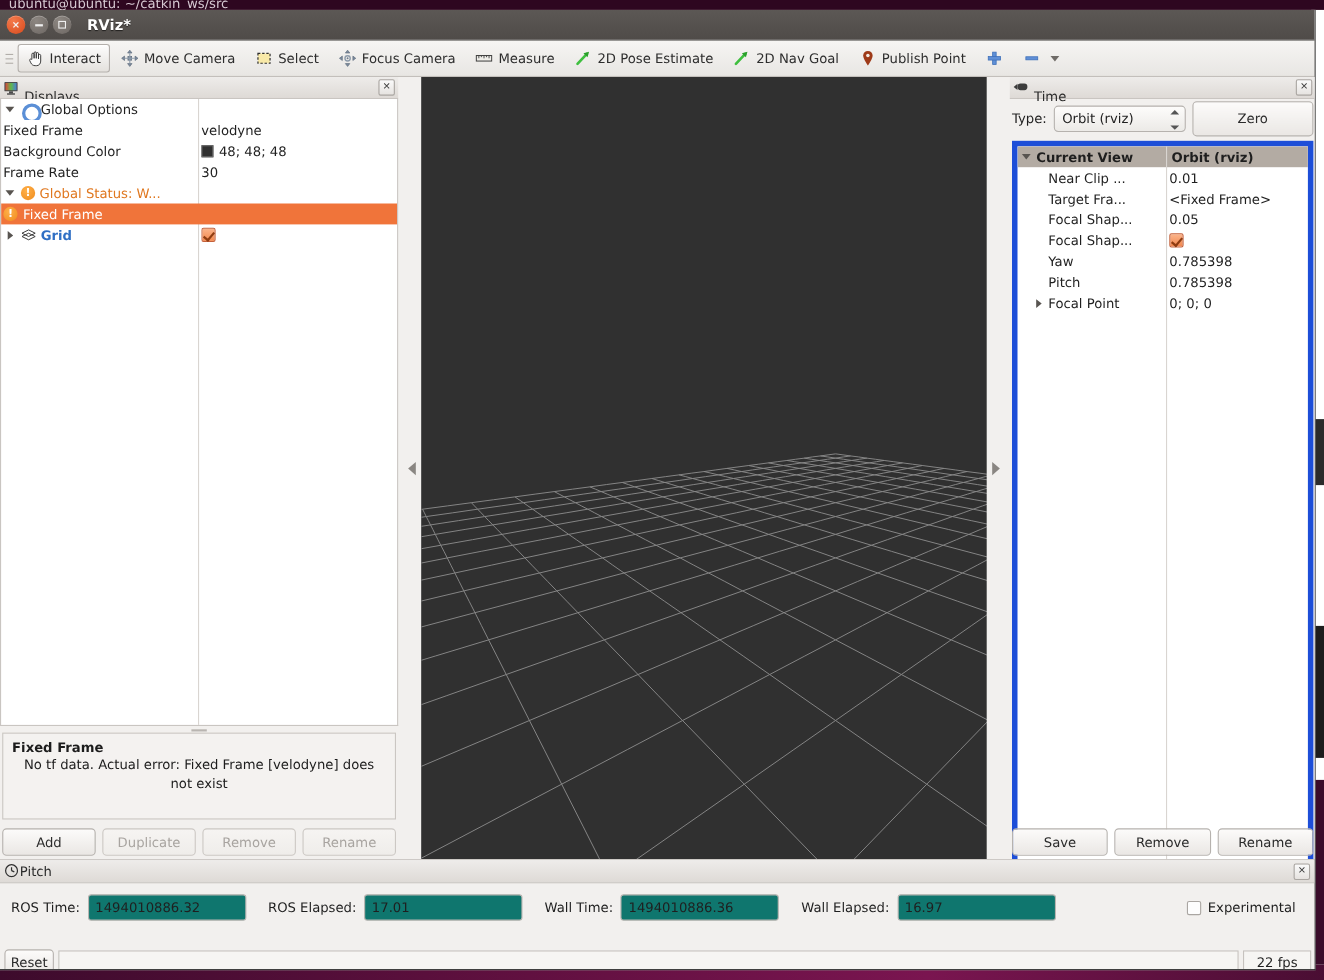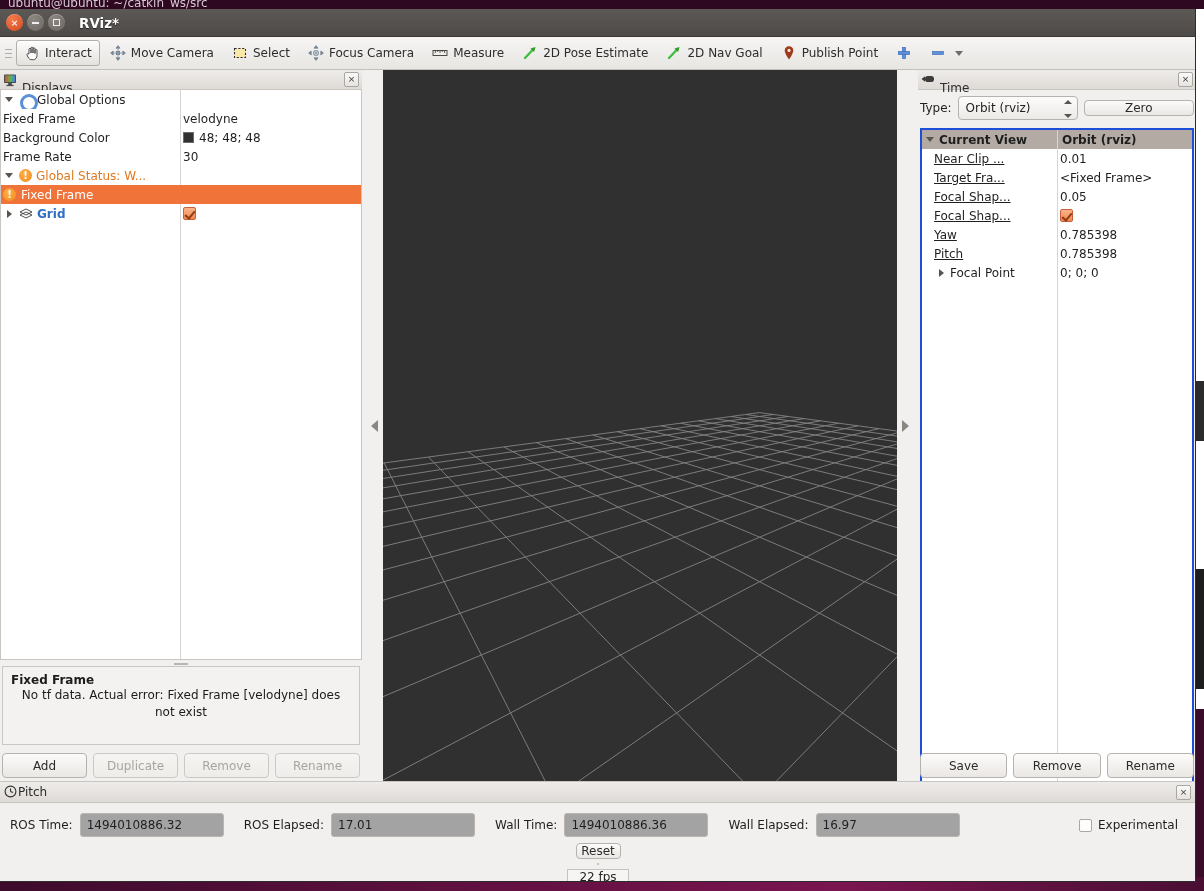--- a/index.html
+++ b/index.html
@@ -248,73 +248,73 @@
   .combo .spin {
     position:absolute; right:5px; top:3px; width:8px; height:18px;
     display:flex; flex-direction:column; justify-content:space-between; align-items:center;
   }
   .combo .spin .up {
     width:0;height:0;border-left:4px solid transparent;border-right:4px solid transparent;border-bottom:4px solid #555;
   }
   .combo .spin .dn {
     width:0;height:0;border-left:4px solid transparent;border-right:4px solid transparent;border-top:4px solid #555;
   }
-  .zero-btn { width:92px; height:16px; }
+  .zero-btn { width:92px; height:32px; }
 
   .views-tree {
     position:absolute; left:2px; top:58px; width:274px; height:675px;
-    background:#ffffff; border:2px solid #1d4ed8; overflow:hidden;text-align:right;
+    background:#ffffff; border:5px solid #1d4ed8; overflow:hidden;text-align:right;
   }
   .views-tree .vcol-div {
     position:absolute; left:135px; top:0; width:1px; height:100%; background:#d9d5d1;
   }
   .vhead { height:19px; display:flex; align-items:center; background:#b3aba3; }
   .vhead .vh1 {
     width:135px; display:flex; align-items:center; gap:3px; padding-left:2px;
     font-weight:bold; font-size:12px; color:#1e1e1e;
   }
   .vhead .vh2 { padding-left:5px; font-weight:bold; font-size:12px; color:#1e1e1e; }
   .vrow { height:19px; display:flex; align-items:center; position:relative; }
   .vrow .vn {
     width:135px; display:flex; align-items:center; gap:3px; font-size:12px; color:#1f1f1f;
     white-space:nowrap; overflow:hidden;
   }
   .vrow .vv {
     position:absolute; left:138px; font-size:12px; color:#1f1f1f; white-space:nowrap;
     display:flex; align-items:center; height:19px;
   }
-  .vindent { padding-left: 12px; text-decoration: underline; }
+  .vindent { padding-left: 28px; }
   .vindent-arrow { padding-left: 13px; }
   .views-btnrow { position:absolute; left:2px; top:683px; width:274px; display:flex; gap:6px; }
 
   
   .time-panel {
     position: relative; height: 100px; background:#f2f0ee;
     border-top:1px solid #c9c5c1;
   }
   .time-title {
     height:21px; display:flex; align-items:center; padding:0 4px;
     background: linear-gradient(to bottom,#eeecea,#dedad6);
     border-bottom:1px solid #c9c5c1; font-size:12px; color:#2b2b2b;
   }
   .time-fields {
     position:absolute; left:0; top:24px; width:1196px; height:38px;
     display:flex; align-items:center; padding-left:10px; gap:0;
   }
   .tf-label { font-size:12px; color:#1f1f1f; margin-right:7px; white-space:nowrap; }
   .tf-input {
-    height:24px; border:1px solid #b9b5b1; border-radius:3px; background:#a3a3a3;
+    height:24px; border:1px solid #b9b5b1; border-radius:3px; background:#0f766e;
     display:flex; align-items:center; padding:0 6px; font-size:12px; color:#1f1f1f;
     margin-right:20px;
   }
   .tf-check-wrap { margin-left:auto; margin-right:18px; display:flex; align-items:center; gap:6px; }
   .chk-empty { width:13px;height:13px;border:1px solid #aaa6a2;border-radius:2px;background:#fdfdfd; }
   .time-bottom {
-    position:absolute; left:0; top:61px; width:1196px; height:34px;
-    display:flex; align-items:center; padding:0 4px; gap:4px;flex-direction:column;
+    position:absolute; left:0; top:76px; width:1196px; height:34px;
+    display:flex; align-items:center; padding:0 4px; gap:4px;
   }
   .reset-btn {
     width:45px;height:24px;border:1px solid #b6b2ae;border-radius:4px;
     background:linear-gradient(to bottom,#fcfbfa,#eae7e4);
     display:flex;align-items:center;justify-content:center;font-size:12px;color:#2b2b2b;
   }
   .progress {
     flex:1; height:22px; border:1px solid #c6c2be; background:#f6f5f3;
   }
   .fps { width:62px; height:22px; border:1px solid #c6c2be; background:#f6f5f3;

